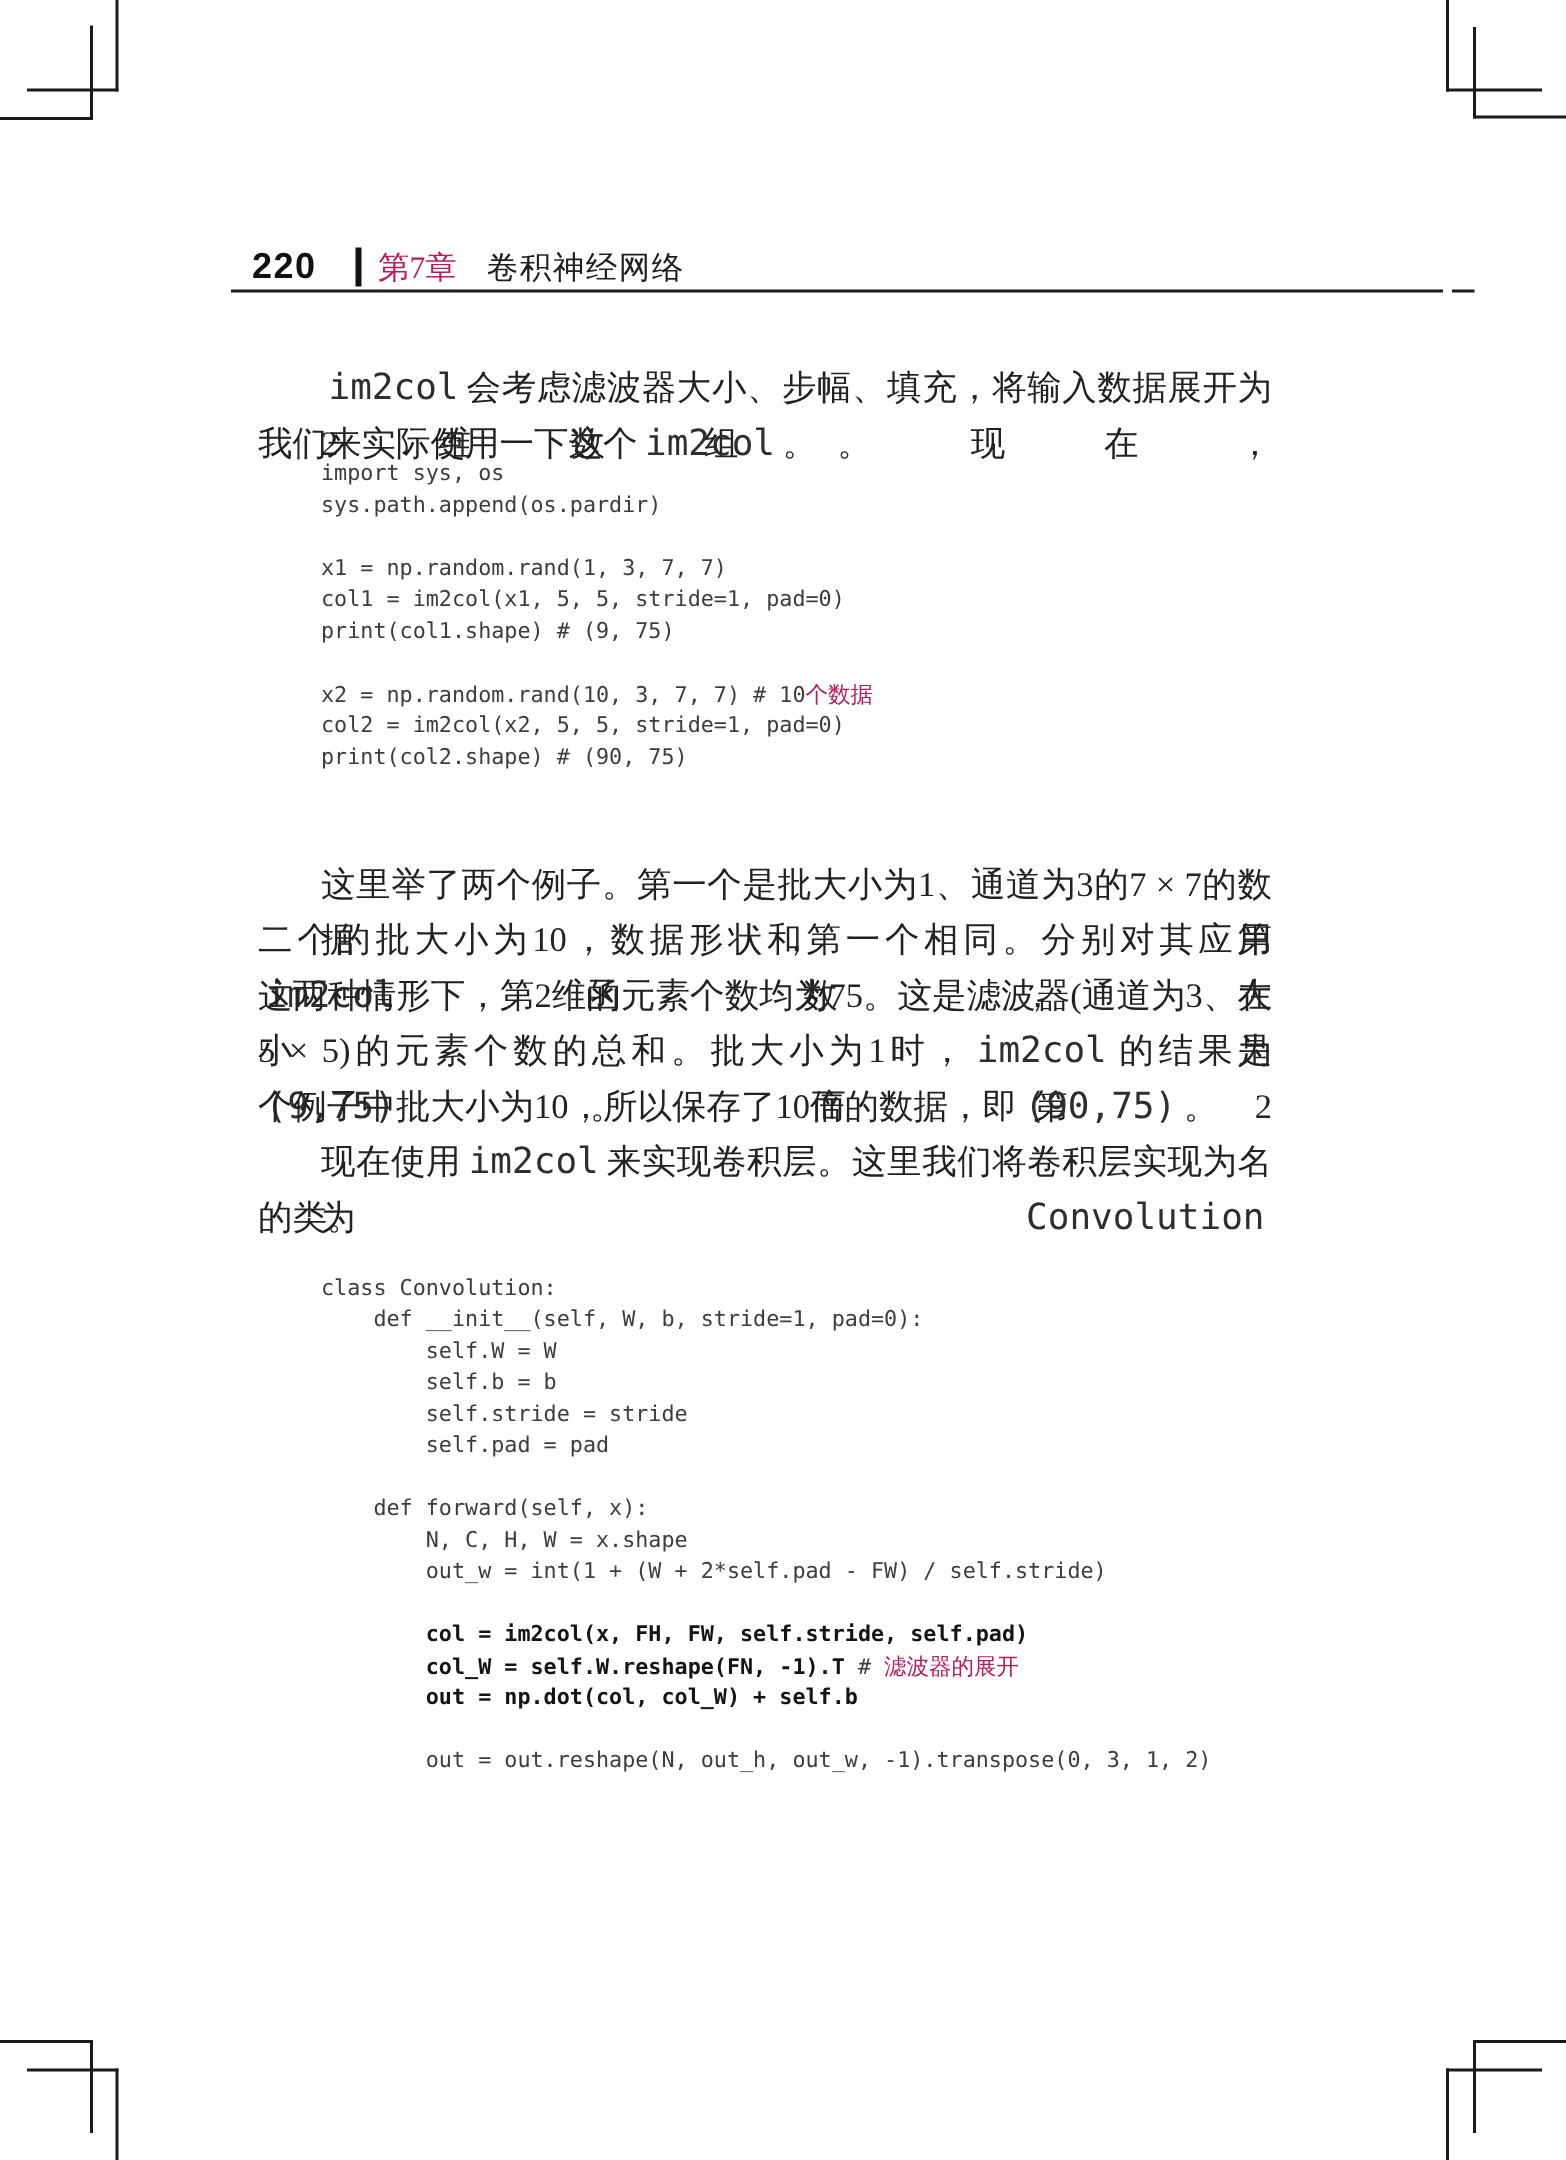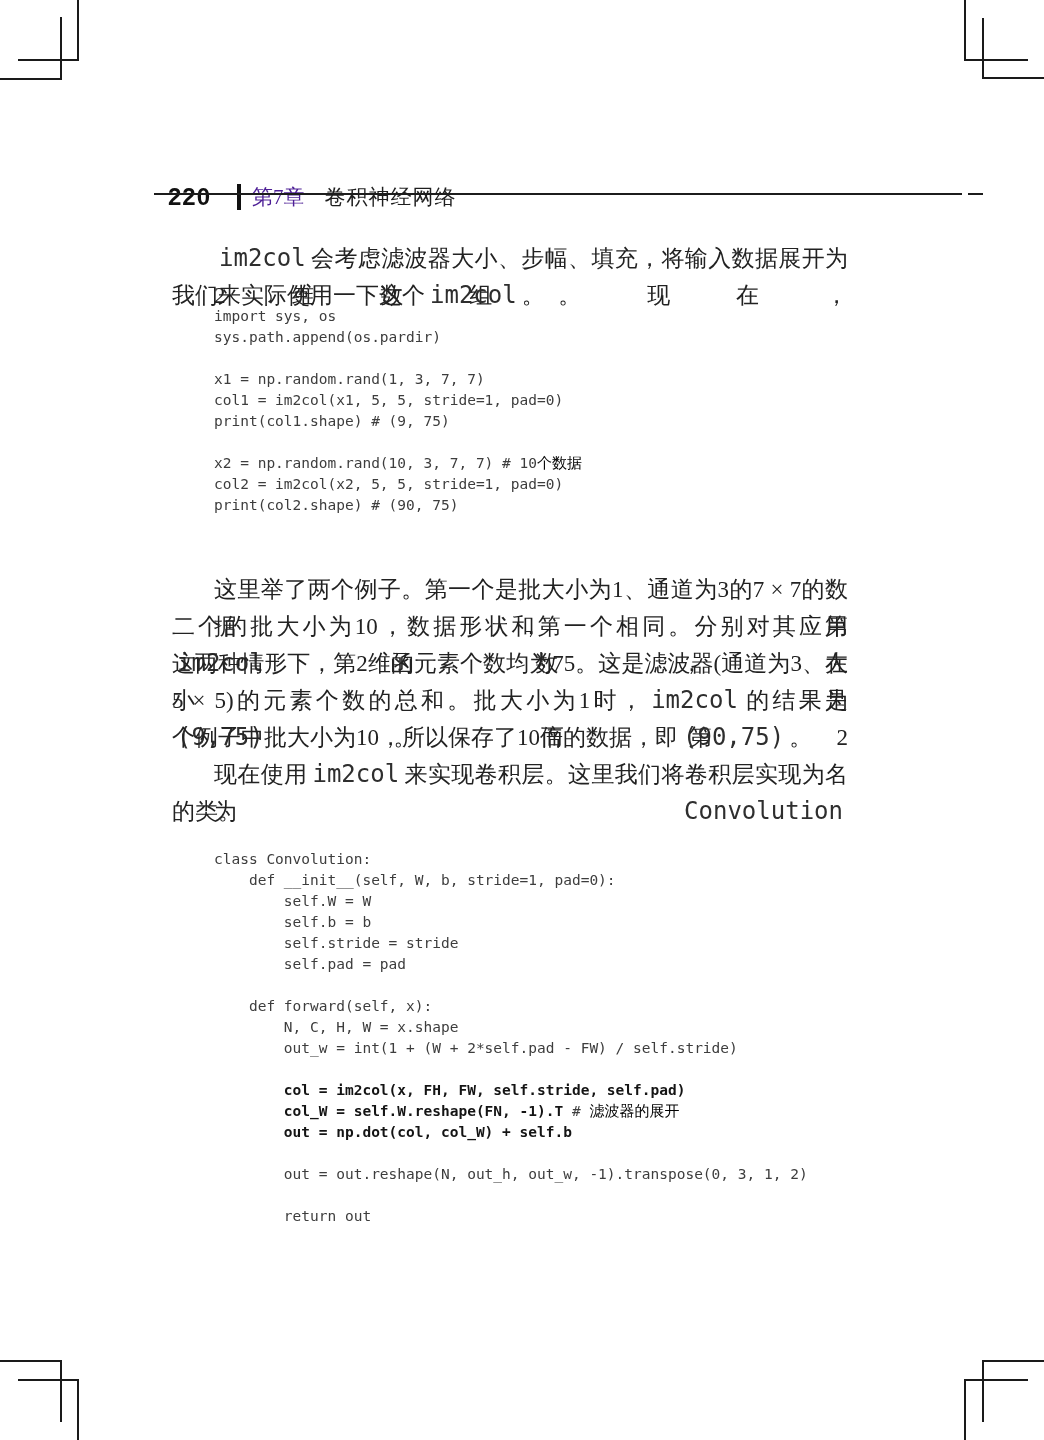--- a/index.html
+++ b/index.html
@@ -19,27 +19,27 @@
   .crop-tl1 { left:18px;  top:0;      width:61px; height:61px; border-right:2px solid #1a1a1a; border-bottom:2px solid #1a1a1a; }
   .crop-tl2 { left:0;     top:17px;   width:62px; height:63px; border-right:2px solid #1a1a1a; border-bottom:2px solid #1a1a1a; }
   .crop-tr1 { left:964px; top:0;      width:64px; height:61px; border-left:2px solid #1a1a1a;  border-bottom:2px solid #1a1a1a; }
   .crop-tr2 { left:982px; top:18px;   width:62px; height:61px; border-left:2px solid #1a1a1a;  border-bottom:2px solid #1a1a1a; }
   .crop-bl1 { left:0;     top:1360px; width:62px; height:62px; border-right:2px solid #1a1a1a; border-top:2px solid #1a1a1a; }
   .crop-bl2 { left:18px;  top:1379px; width:61px; height:61px; border-right:2px solid #1a1a1a; border-top:2px solid #1a1a1a; }
   .crop-br1 { left:982px; top:1360px; width:62px; height:62px; border-left:2px solid #1a1a1a;  border-top:2px solid #1a1a1a; }
   .crop-br2 { left:964px; top:1379px; width:64px; height:61px; border-left:2px solid #1a1a1a;  border-top:2px solid #1a1a1a; }
 
   
-  .header { position:absolute; left:168px; top:163px; height:30px; display:flex; align-items:center;margin-top:19px; }
+  .header { position:absolute; left:168px; top:163px; height:30px; display:flex; align-items:center; }
   .page-num {
     font-family:"Liberation Sans","DejaVu Sans",sans-serif;
     font-weight:bold; font-size:24px; letter-spacing:1px; color:#111111;
   }
   .h-divider { width:4px; height:26px; background:#111111; margin-left:26px; }
-  .chapter-label { font-size:21px; margin-left:11px; color:#4c1d95; }
+  .chapter-label { font-size:21px; margin-left:11px; color:#be185d; }
   .chapter-title { font-size:21px; margin-left:20px; color:#1e1e1e; letter-spacing:1px; }
   .header-rule      { position:absolute; left:154px; top:193px; width:808px; height:2px; background:#1c1c1c; }
   .header-rule-dash { position:absolute; left:968px; top:193px; width:15px;  height:2px; background:#1c1c1c; }
 
   
   .para { position:absolute; left:172px; width:676px; }
   .para-intro       { top:240px; }
   .para-discussion  { top:571px; }
   .para-convolution { top:756px; }
   .tline { height:37px; line-height:37px; font-size:23px; color:#222222; white-space:nowrap; }
@@ -53,21 +53,21 @@
   
   .codeblock { position:absolute; left:214px; }
   .codeblock-1 { top:306px; }
   .codeblock-2 { top:849px; }
   .cline {
     height:21px; line-height:21px; font-size:14.5px; white-space:pre;
     font-family:"DejaVu Sans Mono","Liberation Mono",monospace;
     color:#3d3d3d;
   }
   .cb   { font-weight:bold; color:#141414; }
-  .ccjk { font-family:Liberation Serif, serif; font-size:15px; color:#000000; }
+  .ccjk { font-family:Liberation Sans, sans-serif; font-size:15px; color:#be185d; }
 </style>
 </head>
 <body>
 
 <div class="page">
 
   <div class="crop crop-tl1"></div>
   <div class="crop crop-tl2"></div>
   <div class="crop crop-tr1"></div>
   <div class="crop crop-tr2"></div>
@@ -123,16 +123,15 @@
       <div class="cline"><span>    def forward(self, x):</span></div>
       <div class="cline"><span>        N, C, H, W = x.shape</span></div>
       <div class="cline"><span>        out_w = int(1 + (W + 2*self.pad - FW) / self.stride)</span></div>
       <div class="cline">&nbsp;</div>
       <div class="cline"><span class="cb">        col = im2col(x, FH, FW, self.stride, self.pad)</span></div>
       <div class="cline"><span class="cb">        col_W = self.W.reshape(FN, -1).T </span><span># </span><span class="ccjk">滤波器的展开</span></div>
       <div class="cline"><span class="cb">        out = np.dot(col, col_W) + self.b</span></div>
       <div class="cline">&nbsp;</div>
       <div class="cline"><span>        out = out.reshape(N, out_h, out_w, -1).transpose(0, 3, 1, 2)</span></div>
       <div class="cline">&nbsp;</div>
-      <div class="cline"><span>        return out</span></div>
     </div>
 
 </div>
 
 </body></html>

